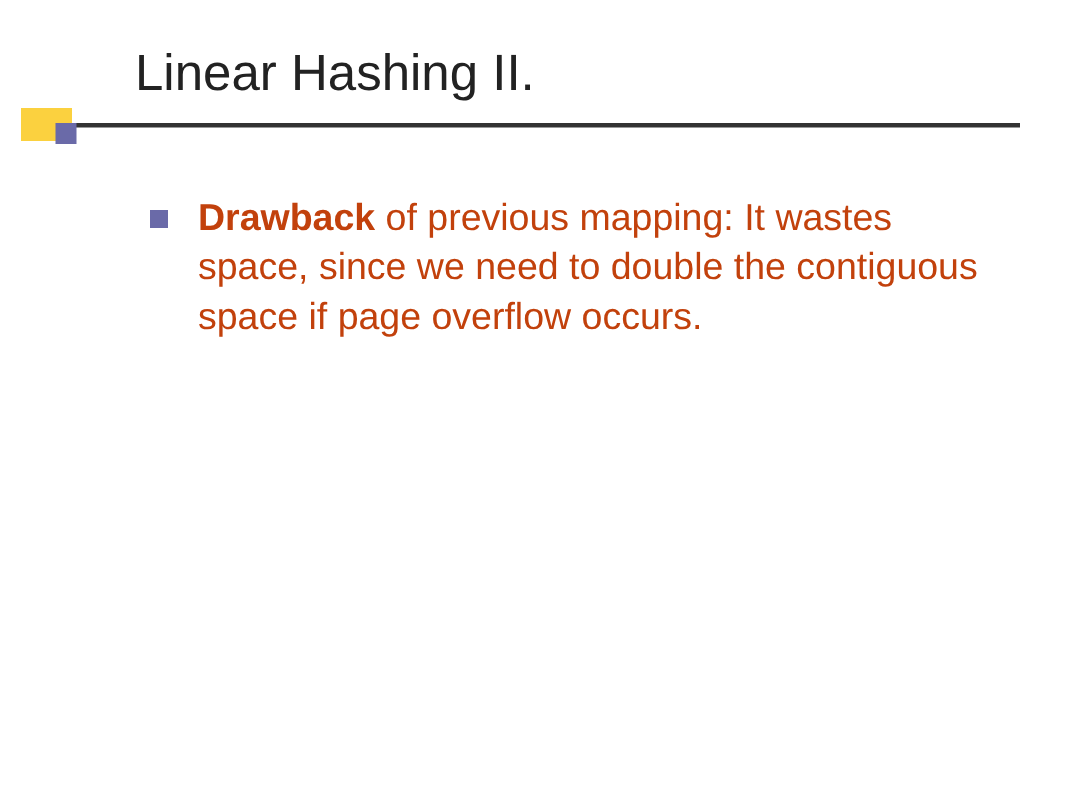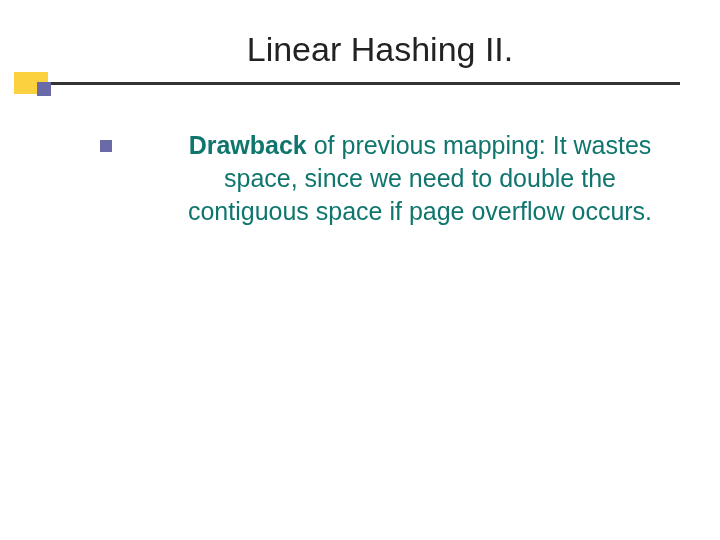--- a/index.html
+++ b/index.html
@@ -9,21 +9,20 @@
     background: #fff;
     font-family: Verdana, Geneva, sans-serif;
     position: relative;
     overflow: hidden;
   }
   .slide {
     width: 720px;
     height: 540px;
     position: relative;
     padding: 30px 50px 30px 90px;
-    text-align: center;
   }
   .title {
     font-size: 34px;
     font-weight: 400;
     color: #222;
     margin-bottom: 8px;
   }
   .title-underline {
     position: absolute;
     left: 14px;
@@ -63,23 +62,22 @@
     width: 12px;
     height: 12px;
     background: #6a6aa8;
     flex-shrink: 0;
     margin-top: 11px;
     margin-right: 20px;
   }
   .bullet-text {
     font-size: 25px;
     line-height: 1.32;
-    color: #0f766e;
+    color: #c2410c;
     font-weight: 400;
-    margin-left: 38px;
   }
   .bold { font-weight: 700; }
 </style>
 </head>
 <body>
 
 <div class="slide">
   <div class="accent-yellow"></div>
   <div class="accent-purple"></div>
 

